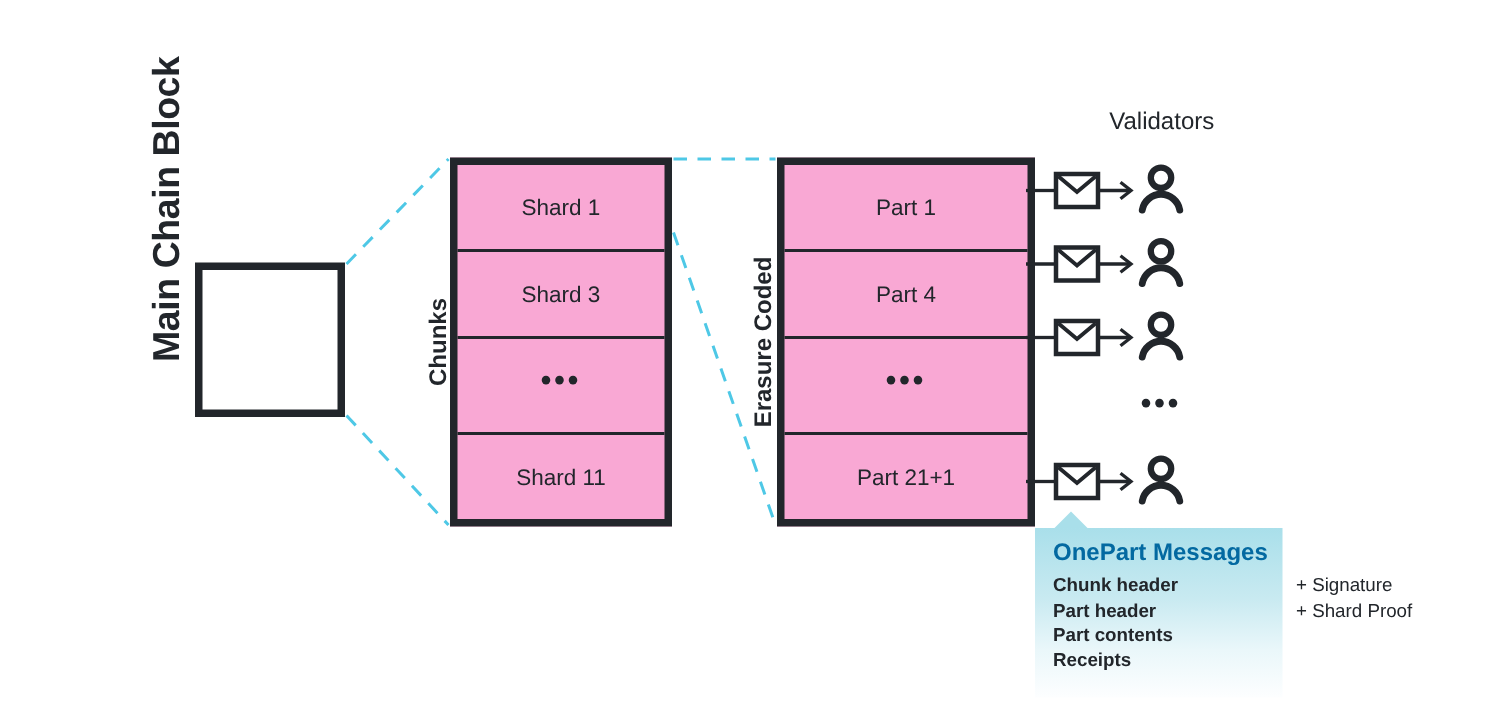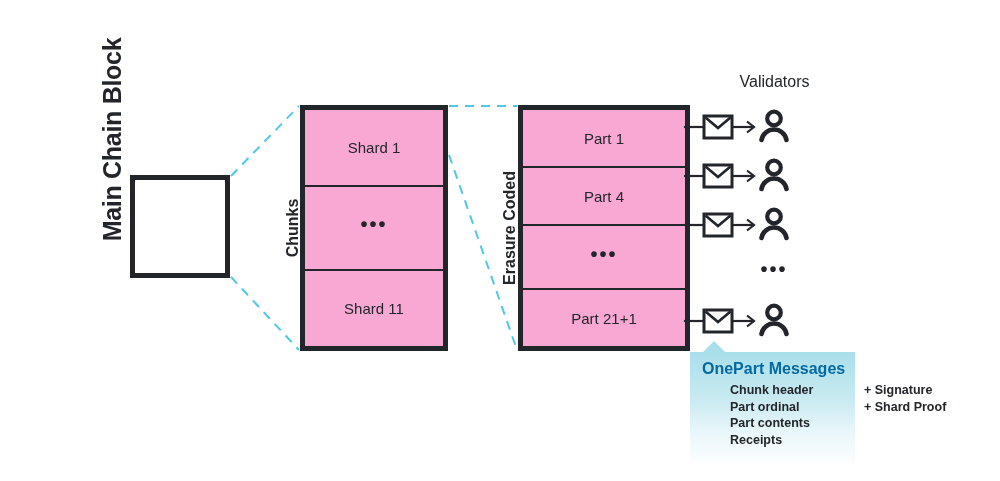--- a/index.html
+++ b/index.html
@@ -188,28 +188,28 @@
   }
   #onepart-lines {
     position: absolute;
     left: 702px;
     top: 382px;
     font-size: 12.5px;
     font-weight: bold;
     color: #22262b;
     line-height: 16.5px;
   }
-  #onepart-lines div { white-space: nowrap; margin-left: 28px; }
+  #onepart-lines div { white-space: nowrap; }
 
   #onepart-extras {
     position: absolute;
     left: 864px;
     top: 382px;
     font-size: 12.5px;
-    font-weight: bold;
+    font-weight: normal;
     color: #22262b;
     line-height: 16.5px;
   }
   #onepart-extras div { white-space: nowrap; }
 </style>
 </head>
 <body>
 
 <div id="canvas">
 
@@ -223,20 +223,21 @@
 
     <line x1="231" y1="277" x2="299" y2="350" stroke="#4ec8e6" stroke-width="2" stroke-dasharray="9 7"></line>
 
     <line x1="449" y1="106" x2="517" y2="106" stroke="#4ec8e6" stroke-width="2" stroke-dasharray="9 7"></line>
 
     <line x1="449" y1="155" x2="517" y2="350" stroke="#4ec8e6" stroke-width="2" stroke-dasharray="9 7"></line>
   </svg>
 
   <div id="chunks-table" class="col-table">
     <div class="col-cell">Shard 1</div>
+    <div class="col-cell">Shard 3</div>
     <div class="col-cell ellipsis">•••</div>
     <div class="col-cell">Shard 11</div>
   </div>
   <div id="chunks-label" class="side-label">Chunks</div>
 
   <div id="erasure-table" class="col-table">
     <div class="col-cell">Part 1</div>
     <div class="col-cell">Part 4</div>
     <div class="col-cell ellipsis">•••</div>
     <div class="col-cell">Part 21+1</div>
@@ -301,21 +302,21 @@
   <svg class="person-icon p-5" viewBox="0 0 34 34">
     <circle cx="17" cy="9.5" r="6.8" fill="none" stroke="#22262b" stroke-width="4.2"></circle>
     <path d="M4.5 31 A12.7 12.7 0 0 1 29.5 31" fill="none" stroke="#22262b" stroke-width="4.6" stroke-linecap="round"></path>
   </svg>
 
   <div id="onepart-notch"></div>
   <div id="onepart-box"></div>
   <div id="onepart-title">OnePart Messages</div>
   <div id="onepart-lines">
     <div>Chunk header</div>
-    <div>Part ordinal</div>
+    <div>Part header</div>
     <div>Part contents</div>
     <div>Receipts</div>
   </div>
   <div id="onepart-extras">
     <div>+ Signature</div>
     <div>+ Shard Proof</div>
   </div>
 
 </div>
 

